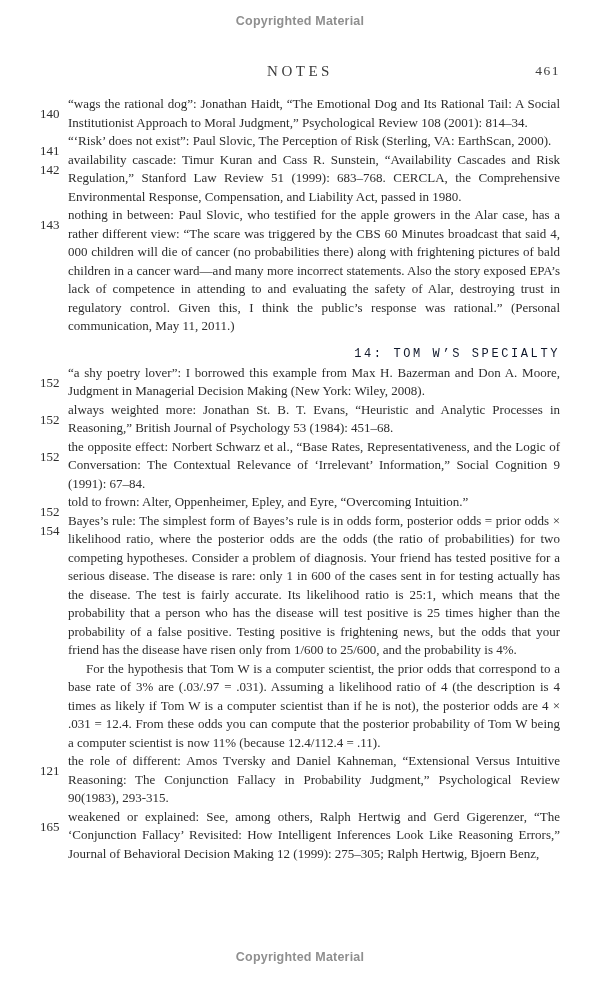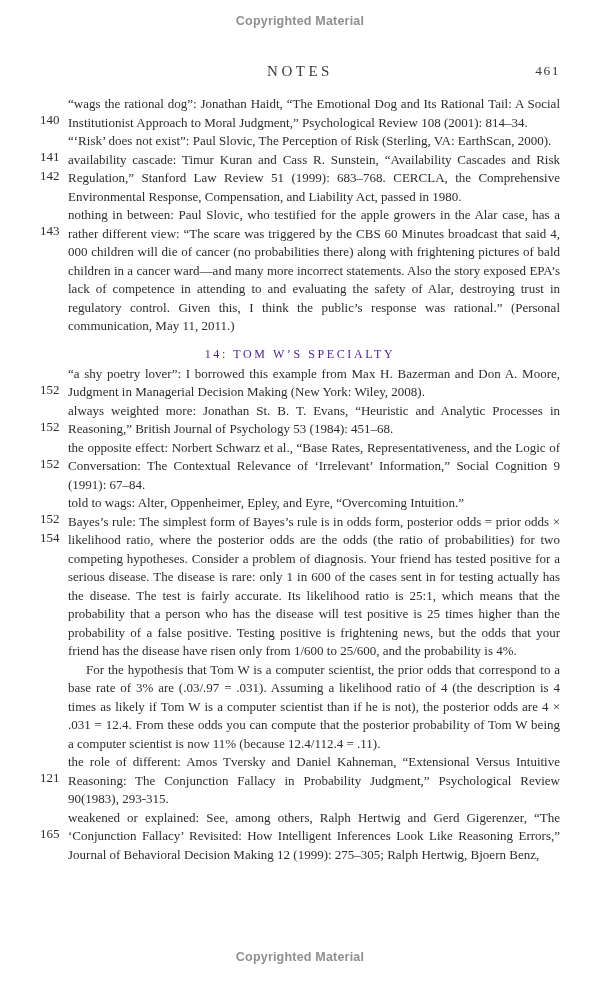--- a/index.html
+++ b/index.html
@@ -30,37 +30,38 @@
   }
   .head-pagenum {
     position:absolute; right:0; top:0;
     font-size:13.5px; letter-spacing:1.5px;
     color:#3c3c3c;
   }
   #notes-root {
     position:absolute; top:95px; left:40px; width:520px;
   }
   .section-heading {
-    text-align:center;
+    text-align:right;
     font-size:12px;
     letter-spacing:2.6px;
-    color:#4c1d95;
+    color:#0f172a;
     margin:11px 0 3px 0;
     white-space:nowrap;
+    font-family:Liberation Mono, monospace;
   }
   .note {
     position:relative;
     padding-left:28px;
     font-size:13px;
     line-height:18.5px;
     text-align:justify;
     hyphens:auto;
     -webkit-hyphens:auto;
   }
-  .note-num { position:absolute; left:0; top:16px; }
+  .note-num { position:absolute; left:0; top:10px; }
   .para { margin:0; }
   .para.indent { text-indent:18px; }
   .it { }
 </style>
 </head>
 <body>
 
 <div class="page">
   <div class="copyright top">Copyrighted Material</div>
 
@@ -97,21 +98,21 @@
         <div class="note">
           <span class="note-num">152</span>
           <p class="para"><span class="it">always weighted more</span><span>: Jonathan St. B. T. Evans, “Heuristic and Analytic Processes in Reasoning,” </span><span class="it">British Journal of Psychology</span><span> 53 (1984): 451–68.</span></p>
         </div>
         <div class="note">
           <span class="note-num">152</span>
           <p class="para"><span class="it">the opposite effect</span><span>: Norbert Schwarz et al., “Base Rates, Representativeness, and the Logic of Conversation: The Contextual Relevance of ‘Irrelevant’ Information,” </span><span class="it">Social Cognition</span><span> 9 (1991): 67–84.</span></p>
         </div>
         <div class="note">
           <span class="note-num">152</span>
-          <p class="para"><span class="it">told to wags</span><span>: Alter, Oppenheimer, Epley, and Eyre, “Overcoming Intuition.”</span></p>
+          <p class="para"><span class="it">told to frown</span><span>: Alter, Oppenheimer, Epley, and Eyre, “Overcoming Intuition.”</span></p>
         </div>
         <div class="note">
           <span class="note-num">154</span>
           <p class="para"><span class="it">Bayes’s rule</span><span>: The simplest form of Bayes’s rule is in odds form, posterior odds = prior odds × likelihood ratio, where the posterior odds are the odds (the ratio of probabilities) for two competing hypotheses. Consider a problem of diagnosis. Your friend has tested positive for a serious disease. The disease is rare: only 1 in 600 of the cases sent in for testing actually has the disease. The test is fairly accurate. Its likelihood ratio is 25:1, which means that the probability that a person who has the disease will test positive is 25 times higher than the probability of a false positive. Testing positive is frightening news, but the odds that your friend has the disease have risen only from 1/600 to 25/600, and the probability is 4%.</span></p>
           <p class="para indent"><span>For the hypothesis that Tom W is a computer scientist, the prior odds that correspond to a base rate of 3% are (.03/.97 = .031). Assuming a likelihood ratio of 4 (the description is 4 times as likely if Tom W is a computer scientist than if he is not), the posterior odds are 4 × .031 = 12.4. From these odds you can compute that the posterior probability of Tom W being a computer scientist is now 11% (because 12.4/112.4 = .11).</span></p>
         </div>
       </div>
       <div class="section">
         <div class="note">
           <span class="note-num">121</span>

